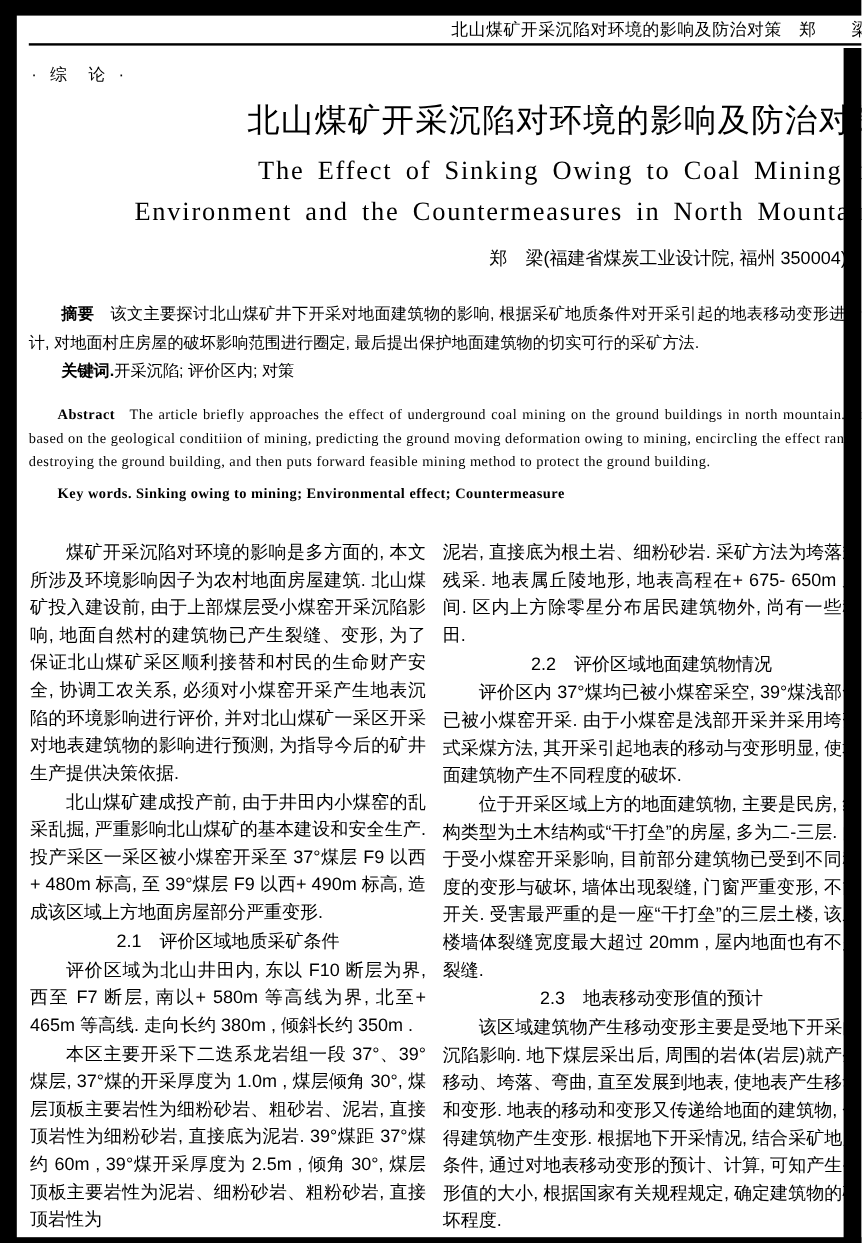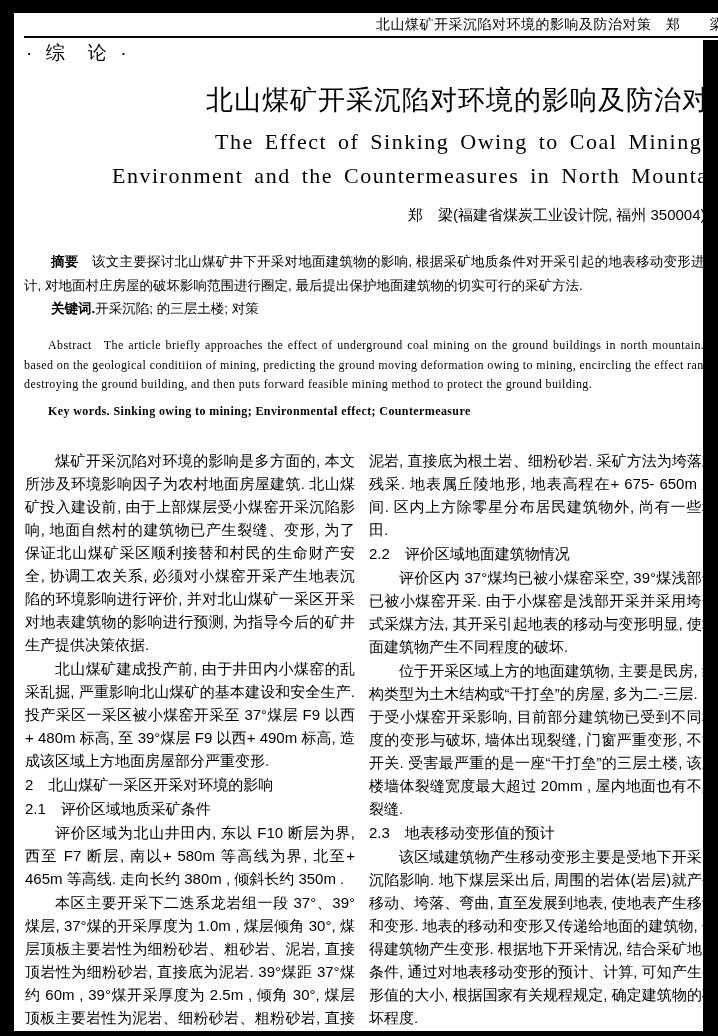--- a/index.html
+++ b/index.html
@@ -13,21 +13,21 @@
   .bar-top{left:0;top:0;width:718px;height:13px;}
   .bar-left{left:0;top:0;width:14px;height:1036px;}
   .bar-right{left:703px;top:40px;width:15px;height:996px;}
   .bar-bottom{left:0;top:1031px;width:718px;height:5px;}
 
   .running-header{
     position:absolute;top:16px;left:24px;width:700px;
     font-size:14px;text-align:right;white-space:nowrap;letter-spacing:.5px;
   }
   .header-rule{position:absolute;top:36px;left:24px;width:694px;height:2px;background:#000;}
-  .column-label{position:absolute;top:40px;left:26px;font-size:19px;letter-spacing:2px;white-space:nowrap;}
+  .column-label{position:absolute;top:54px;left:26px;font-size:14px;letter-spacing:2px;white-space:nowrap;}
 
   .title-zh{
     position:absolute;top:82px;left:206px;font-size:27px;font-weight:500;
     white-space:nowrap;letter-spacing:1px;
     font-family:"Liberation Serif","DejaVu Serif",serif;
   }
   .title-en{
     position:absolute;font-size:22px;white-space:nowrap;
     letter-spacing:1.5px;word-spacing:4px;
     font-family:"Liberation Serif","DejaVu Serif",serif;
@@ -40,67 +40,66 @@
   .abs-zh p{margin:0;text-indent:2em;}
   .abs-zh .lbl{font-weight:bold;margin-right:1em;}
   .abs-zh .kw-lbl{font-weight:bold;}
 
   .abs-en{
     position:absolute;top:336px;left:24px;width:706px;
     font-family:"Liberation Serif","DejaVu Serif",serif;
     font-size:12px;line-height:19.5px;text-align:justify;letter-spacing:.4px;
   }
   .abs-en p{margin:0;text-indent:2em;}
-  .abs-en .lbl{font-weight:normal;margin-right:1em;}
+  .abs-en .lbl{font-weight:bold;margin-right:1em;}
   .abs-en .kw{margin-top:7px;font-weight:bold;text-align:left;}
 
   .columns{
     position:absolute;top:448px;left:24px;width:700px;height:588px;
     display:flex;gap:12px;overflow:hidden;
     font-size:15px;line-height:23px;text-align:justify;
   }
   .col-l{width:332px;flex:none;}
   .col-r{width:350px;flex:none;}
   .columns p{margin:1px;}
   .para{text-indent:2em;}
   .para-cont{text-indent:0;}
-  .heading{text-indent:0;text-align:left;white-space:nowrap;}
+  .heading{text-indent:0;text-align:center;white-space:nowrap;}
 </style>
 </head>
 <body>
 
 <div class="bar bar-top"></div>
 <div class="bar bar-left"></div>
 <div class="bar bar-right"></div>
 <div class="bar bar-bottom"></div>
 
 <div class="running-header">北山煤矿开采沉陷对环境的影响及防治对策　郑　　梁</div>
 <div class="header-rule"></div>
 <div class="column-label">· 综　论 ·</div>
 
 <div class="title-zh">北山煤矿开采沉陷对环境的影响及防治对策</div>
 <div class="title-en l1">The Effect of Sinking Owing to Coal Mining on</div>
 <div class="title-en l2">Environment and the Countermeasures in North Mountain</div>
 <div class="author-line">郑　梁(福建省煤炭工业设计院, 福州 350004)</div>
 
 <div class="abs-zh">
   <p><span class="lbl">摘要</span><span>该文主要探讨北山煤矿井下开采对地面建筑物的影响, 根据采矿地质条件对开采引起的地表移动变形进行预计, 对地面村庄房屋的破坏影响范围进行圈定, 最后提出保护地面建筑物的切实可行的采矿方法.</span></p>
-  <p><span class="kw-lbl">关键词.</span><span>开采沉陷; 的三层土楼; 对策</span></p>
+  <p><span class="kw-lbl">关键词.</span><span>开采沉陷; 评价区内; 对策</span></p>
 </div>
 
 <div class="abs-en">
   <p><span class="lbl">Abstract</span><span>The article briefly approaches the effect of underground coal mining on the ground buildings in north mountain. And based on the geological conditiion of mining, predicting the ground moving deformation owing to mining, encircling the effect range of destroying the ground building, and then puts forward feasible mining method to protect the ground building.</span></p>
   <p class="kw">Key words. Sinking owing to mining; Environmental effect; Countermeasure</p>
 </div>
 
 <div class="columns">
   <div class="col-l">
     <p class="para">煤矿开采沉陷对环境的影响是多方面的, 本文所涉及环境影响因子为农村地面房屋建筑. 北山煤矿投入建设前, 由于上部煤层受小煤窑开采沉陷影响, 地面自然村的建筑物已产生裂缝、变形, 为了保证北山煤矿采区顺利接替和村民的生命财产安全, 协调工农关系, 必须对小煤窑开采产生地表沉陷的环境影响进行评价, 并对北山煤矿一采区开采对地表建筑物的影响进行预测, 为指导今后的矿井生产提供决策依据.</p>
     <p class="para">北山煤矿建成投产前, 由于井田内小煤窑的乱采乱掘, 严重影响北山煤矿的基本建设和安全生产. 投产采区一采区被小煤窑开采至 37°煤层 F9 以西+ 480m 标高, 至 39°煤层 F9 以西+ 490m 标高, 造成该区域上方地面房屋部分严重变形.</p>
-    <p class="heading">2　北山煤矿一采区开采对环境的影响</p>
     <p class="heading">2.1　评价区域地质采矿条件</p>
     <p class="para">评价区域为北山井田内, 东以 F10 断层为界, 西至 F7 断层, 南以+ 580m 等高线为界, 北至+ 465m 等高线. 走向长约 380m , 倾斜长约 350m .</p>
     <p class="para">本区主要开采下二迭系龙岩组一段 37°、39°煤层, 37°煤的开采厚度为 1.0m , 煤层倾角 30°, 煤层顶板主要岩性为细粉砂岩、粗砂岩、泥岩, 直接顶岩性为细粉砂岩, 直接底为泥岩. 39°煤距 37°煤约 60m , 39°煤开采厚度为 2.5m , 倾角 30°, 煤层顶板主要岩性为泥岩、细粉砂岩、粗粉砂岩, 直接顶岩性为</p>
   </div>
   <div class="col-r">
     <p class="para-cont">泥岩, 直接底为根土岩、细粉砂岩. 采矿方法为垮落式残采. 地表属丘陵地形, 地表高程在+ 675- 650m 之间. 区内上方除零星分布居民建筑物外, 尚有一些稻田.</p>
     <p class="heading">2.2　评价区域地面建筑物情况</p>
     <p class="para">评价区内 37°煤均已被小煤窑采空, 39°煤浅部也已被小煤窑开采. 由于小煤窑是浅部开采并采用垮落式采煤方法, 其开采引起地表的移动与变形明显, 使地面建筑物产生不同程度的破坏.</p>
     <p class="para">位于开采区域上方的地面建筑物, 主要是民房, 结构类型为土木结构或“干打垒”的房屋, 多为二-三层. 由于受小煤窑开采影响, 目前部分建筑物已受到不同程度的变形与破坏, 墙体出现裂缝, 门窗严重变形, 不能开关. 受害最严重的是一座“干打垒”的三层土楼, 该土楼墙体裂缝宽度最大超过 20mm , 屋内地面也有不少裂缝.</p>
     <p class="heading">2.3　地表移动变形值的预计</p>

